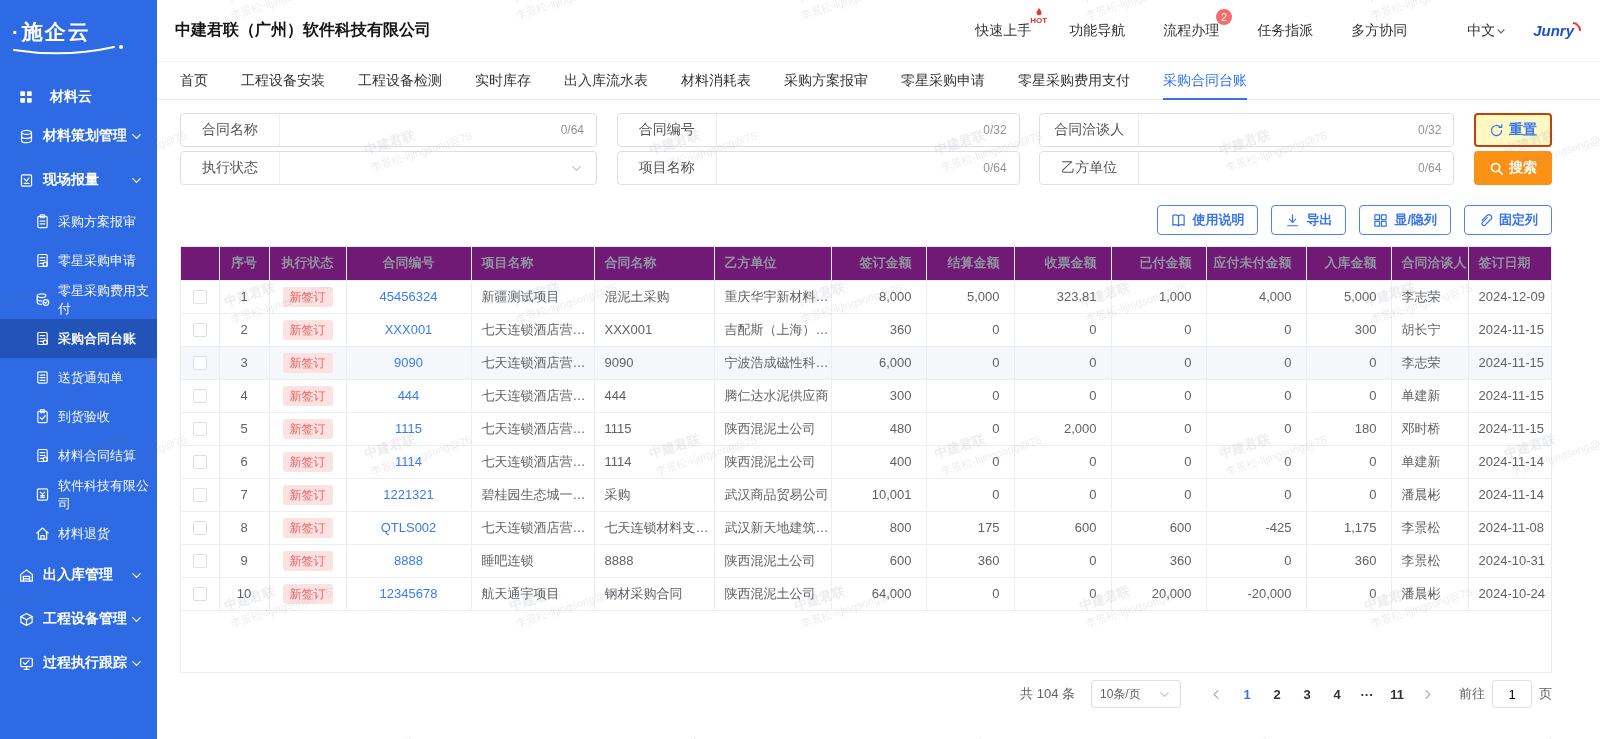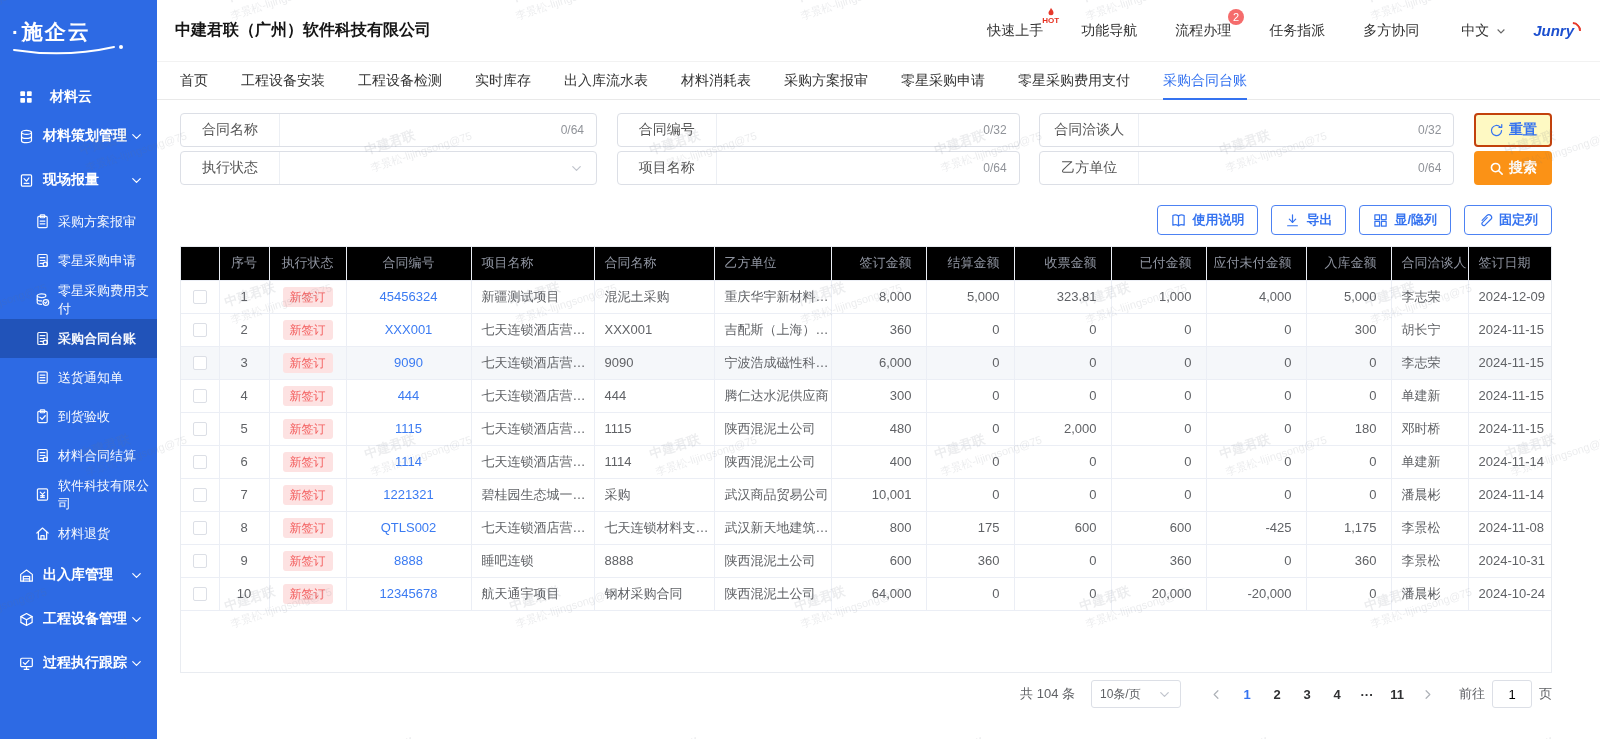--- a/index.html
+++ b/index.html
@@ -21,21 +21,21 @@
   .sicon { display:flex; flex-shrink:0; }
 
   
   .main { flex:1; display:flex; flex-direction:column; min-width:0; }
   .topbar { height:62px; flex-shrink:0; display:flex; align-items:center; padding:0 26px 0 18px; border-bottom:1px solid #f2f2f2; background:#fff; }
   .company { font-size:16px; font-weight:bold; color:#141414; }
   .topmenu { margin-left:auto; display:flex; align-items:center; gap:38px; font-size:14px; color:#333; }
   .tm-item { position:relative; cursor:pointer; white-space:nowrap; }
   .tm-hot { position:absolute; top:-15px; right:-16px; color:#e63020; font-size:8px; font-weight:bold; display:flex; flex-direction:column; align-items:center; line-height:1; }
   .tm-count { position:absolute; top:-13px; right:-13px; width:16px; height:16px; background:#f56c6c; color:#fff; border-radius:50%; font-size:11px; line-height:16px; text-align:center; }
-  .lang { margin-left:42px; display:flex; align-items:center; gap:6px; font-size:14px; cursor:pointer; color:#333; }
+  .lang { margin-left:60px; display:flex; align-items:center; font-size:14px; cursor:pointer; color:#333; }
   .brandlogo { margin-left:26px; font-size:15px; font-weight:bold; font-style:italic; color:#1d50cf; position:relative; cursor:pointer; }
   .brandlogo:after { content:""; position:absolute; right:-7px; top:0; width:13px; height:13px; border:2px solid transparent; border-top-color:#e6392b; border-radius:50%; transform:rotate(48deg); }
 
   .tabbar { height:38px; flex-shrink:0; display:flex; align-items:stretch; gap:33px; padding-left:23px; border-bottom:1px solid #e9e9e9; background:#fff; font-size:14px;font-family:Liberation Mono, monospace; }
   .tab { display:flex; align-items:center; position:relative; cursor:pointer; color:#333; white-space:nowrap; }
   .tab.active { color:#3573f0; }
   .tab.active:after { content:""; position:absolute; bottom:-1px; left:0; right:0; height:2px; background:#3573f0; }
 
   .content { flex:1; padding:13px 48px 0 23px; background:#fff; min-height:0; }
 
@@ -52,21 +52,21 @@
   .btn-reset { border:2px solid #c2410c; color:#3573f0; background:#fef9c3; }
   .btn-search { border:none; color:#fff; background:#fb9216; }
 
   
   .toolbar { margin-top:20px; display:flex; justify-content:flex-end; gap:13px; }
   .tbtn { height:30px; padding:0 13px; border:1px solid #4d82f3; border-radius:4px; background:#fff; color:#3573f0; font-size:13px; font-weight:bold; display:flex; align-items:center; gap:6px; cursor:pointer; }
 
   
   .tablewrap { margin-top:11px; border:1px solid #e9ecf1; height:427px; background:#fff; overflow:hidden; }
   table { border-collapse:collapse; width:100%; table-layout:fixed; font-size:13px; color:#606266; }
-  th { height:33px; font-weight:normal; color:#8f94a0; background:#000000; }
+  th { height:33px; font-weight:bold; color:#8f94a0; background:#701a75; }
   td { height:33px; }
   th,td { border-bottom:1px solid #ebeef5; border-right:1px solid #ebeef5; overflow:hidden; white-space:nowrap; text-overflow:ellipsis; }
   th:last-child,td:last-child { border-right:none; }
   tr.hov td { background:#f5f7fa; }
   .al { text-align:left; padding-left:10px; }
   .ac { text-align:center; }
   .ar { text-align:right; padding-right:14px; }
   .cb { display:inline-block; width:14px; height:14px; border:1px solid #dcdfe6; border-radius:2px; background:#fff; vertical-align:middle; cursor:pointer; }
   .badge { display:inline-block; background:#fde2e2; color:#f35d5d; font-size:12px; padding:4px 7px; border-radius:3px; line-height:1; }
   .lnk { color:#3b7bf2; cursor:pointer; }

